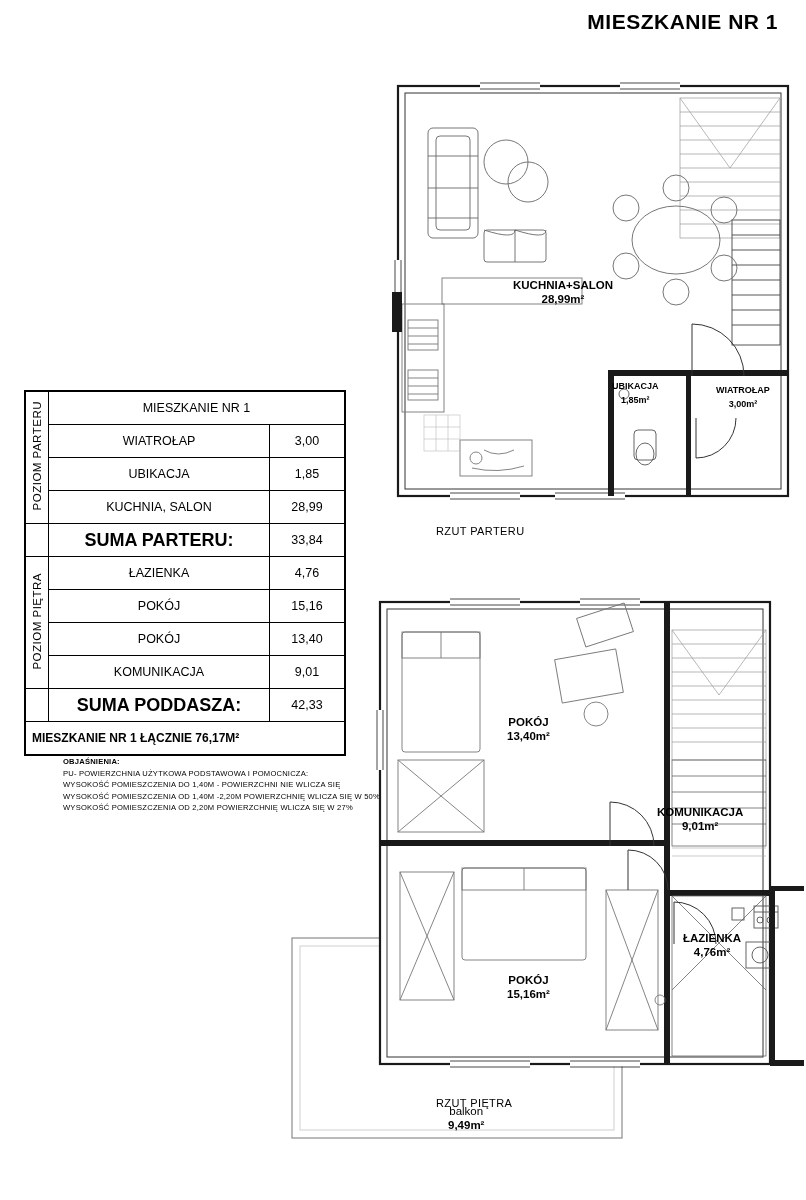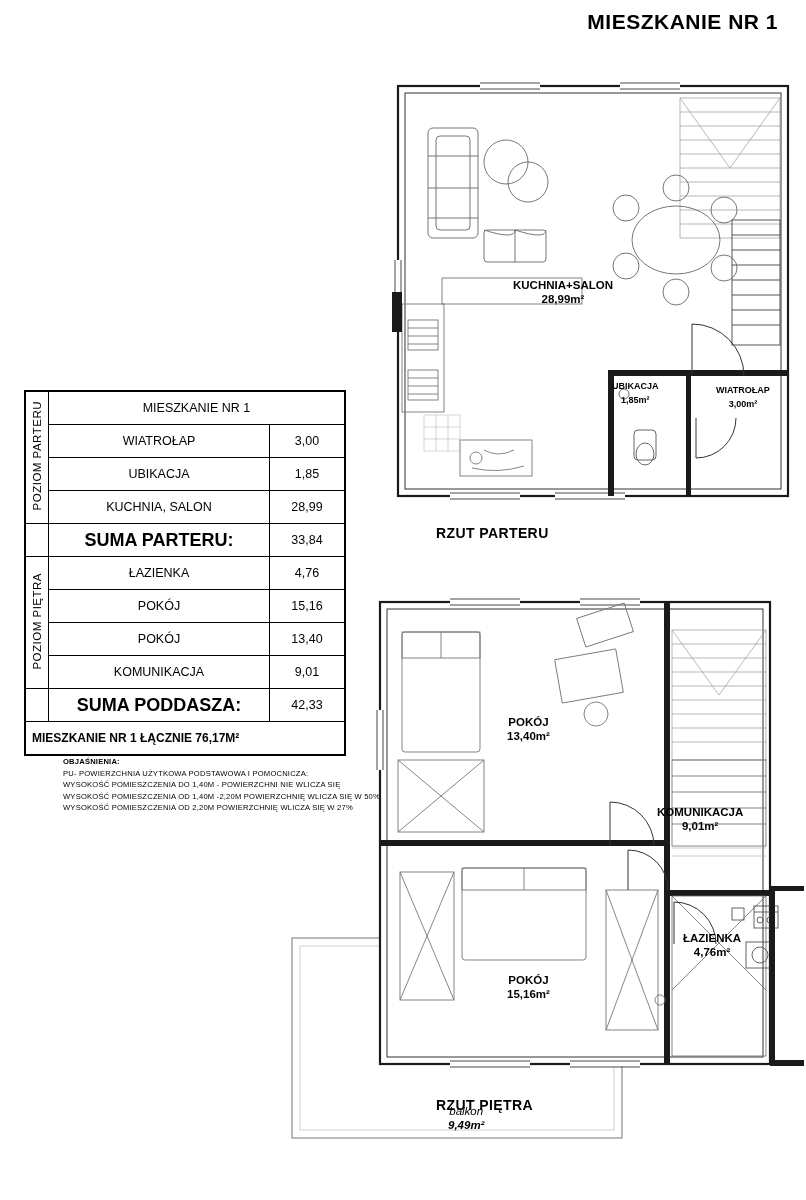--- a/index.html
+++ b/index.html
@@ -91,22 +91,22 @@
     font-size: 7.6px;
     line-height: 11.5px;
     letter-spacing: 0.2px;
     margin-left: 36px;
   }
   #legend .lg-title { font-weight: bold; }
 
   
   .plan-caption {
     position: absolute;
-    font-size: 14px;
-    font-weight: bold;
+    font-size: 11px;
+    font-weight: normal;
     letter-spacing: 0.4px;
   }
   #caption-ground { left: 436px; top: 525px; }
   #caption-first  { left: 436px; top: 1097px; }
 
   
   .room-label {
     position: absolute;
     text-align: center;
     font-weight: bold;
@@ -483,18 +483,18 @@
   <span class="rarea">15,16m²</span>
 </div>
 <div class="room-label" style="left: 657px; top: 805px;">
   <span class="rname">KOMUNIKACJA</span>
   <span class="rarea">9,01m²</span>
 </div>
 <div class="room-label" style="left: 683px; top: 931px;">
   <span class="rname">ŁAZIENKA</span>
   <span class="rarea">4,76m²</span>
 </div>
-<div class="room-label" style="left: 448px; top: 1104px; font-style: italic;">
+<div class="room-label" style="left: 448px; top: 1104px;">
   <span class="rname" style="font-weight:normal;">balkon</span>
   <span class="rarea">9,49m²</span>
 </div>
 
 <div class="plan-caption" id="caption-first">RZUT PIĘTRA</div>
 
 </body></html>

